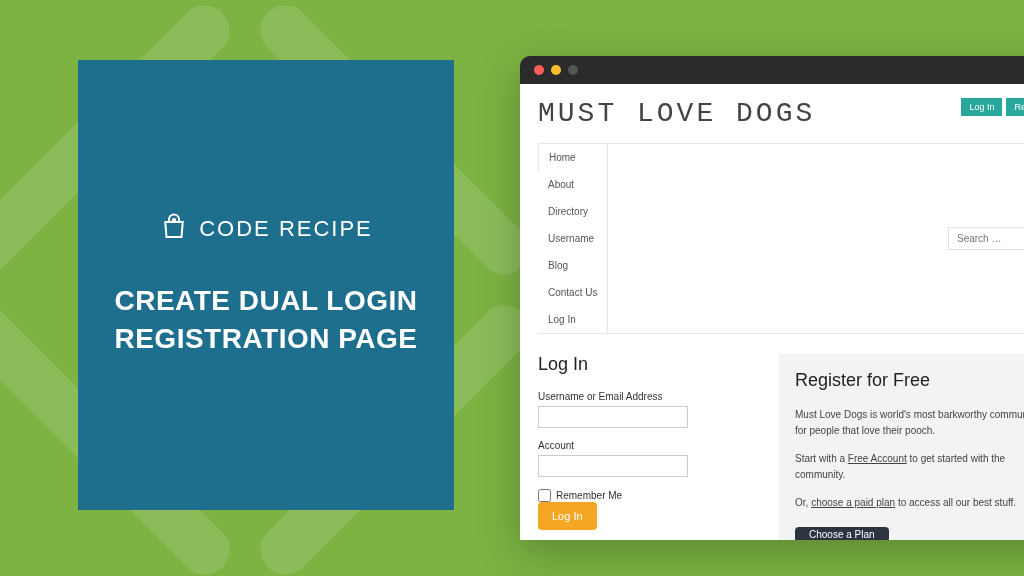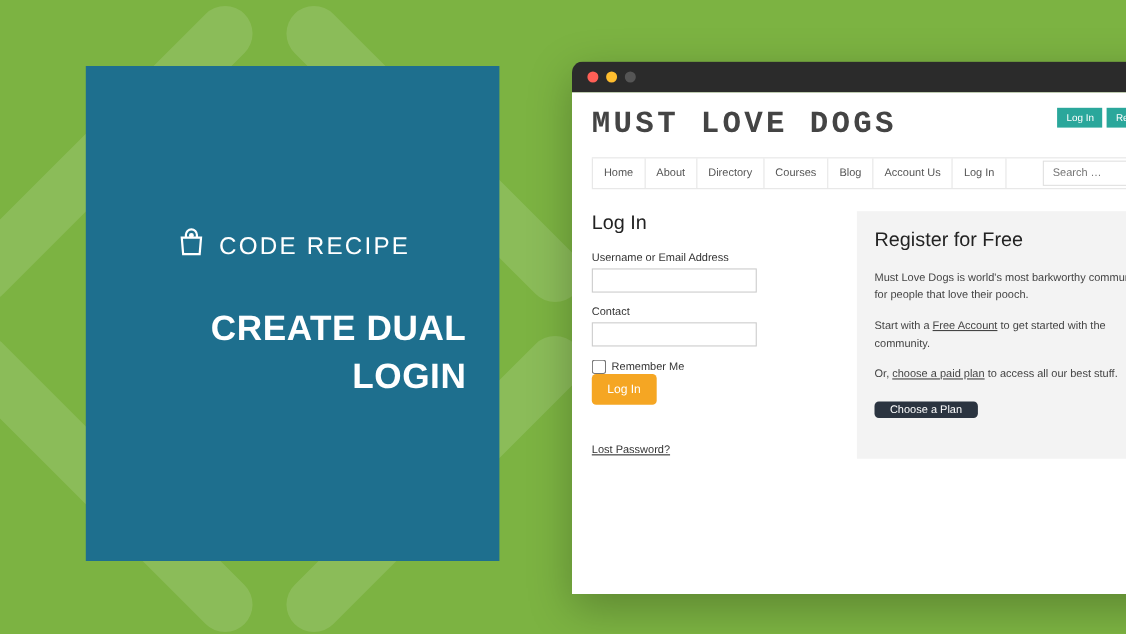--- a/index.html
+++ b/index.html
@@ -47,21 +47,21 @@
   gap: 10px;
   margin-bottom: 36px;
 }
 .brand-text {
   font-size: 22px;
   font-weight: 400;
   letter-spacing: 2px;
 }
 .headline {
   text-align: right;
-  font-size: 32px;
+  font-size: 28px;
   font-weight: 800;
   line-height: 1.35;
   letter-spacing: 0.5px;
 }
 
 
 .browser {
   position: absolute;
   top: 56px;
   left: 520px;
@@ -92,41 +92,41 @@
 .topbar {
   display: flex;
   justify-content: space-between;
   align-items: flex-start;
 }
 .site-title {
   font-family: "Courier New", monospace;
   font-size: 28px;
   letter-spacing: 3px;
   color: #444;
-  font-weight: 700;
+  font-weight: 400;
 }
 .top-buttons { display: flex; gap: 4px; }
 .top-btn {
   background: #2aa79b;
   color: #fff;
   border: none;
   font-size: 9px;
   padding: 4px 8px;
   cursor: pointer;
 }
 
 .nav {
   margin-top: 14px;
   border-top: 1px solid #e6e6e6;
   border-bottom: 1px solid #e6e6e6;
   display: flex;
   justify-content: space-between;
   align-items: center;
 }
-.nav-items { display: flex; }
+.nav-items { display: flex; flex-direction: column; }
 .nav-item {
   font-size: 10px;
   color: #555;
   padding: 8px 10px;
   border-right: 1px solid #e6e6e6;
   cursor: pointer;
 }
 .nav-item:first-child { border-left: 1px solid #e6e6e6; }
 .search {
   font-size: 10px;
@@ -199,20 +199,21 @@
       <svg width="30" height="30" viewBox="0 0 24 24" fill="none" stroke="#fff" stroke-width="1.6">
         <path d="M5 8h14l-1 12H6L5 8z"></path>
         <path d="M8 8V6a4 4 0 0 1 8 0v2"></path>
         <circle cx="12" cy="6.5" r="1" fill="#fff"></circle>
       </svg>
     </span>
     <span class="brand-text">CODE RECIPE</span>
   </div>
   <div class="headline">
     <div>CREATE DUAL LOGIN</div>
+    <div>REGISTRATION PAGE</div>
   </div>
 </div>
 
 <div class="browser">
   <div class="titlebar">
     <div class="dot red"></div>
     <div class="dot yellow"></div>
     <div class="dot grey"></div>
   </div>
   <div class="viewport">
@@ -223,34 +224,34 @@
         <button class="top-btn">Log In</button>
         <button class="top-btn">Register</button>
       </div>
     </div>
 
     <div class="nav">
       <div class="nav-items">
         <div class="nav-item">Home</div>
         <div class="nav-item">About</div>
         <div class="nav-item">Directory</div>
-        <div class="nav-item">Courses</div>
+        <div class="nav-item">Username</div>
         <div class="nav-item">Blog</div>
-        <div class="nav-item">Account Us</div>
+        <div class="nav-item">Contact Us</div>
         <div class="nav-item">Log In</div>
       </div>
       <input class="search" placeholder="Search …" style="">
     </div>
 
     <div class="content">
       <div class="col-left">
         <div class="h2">Log In</div>
         <label class="label">Username or Email Address</label>
         <input class="input" style="">
-        <label class="label">Contact</label>
+        <label class="label">Account</label>
         <input class="input" type="password" style="">
         <div class="remember">
           <input type="checkbox" style="">
           <span>Remember Me</span>
         </div>
         <button class="login-btn">Log In</button>
         <div><a class="lost">Lost Password?</a></div>
       </div>
 
       <div class="col-right">

